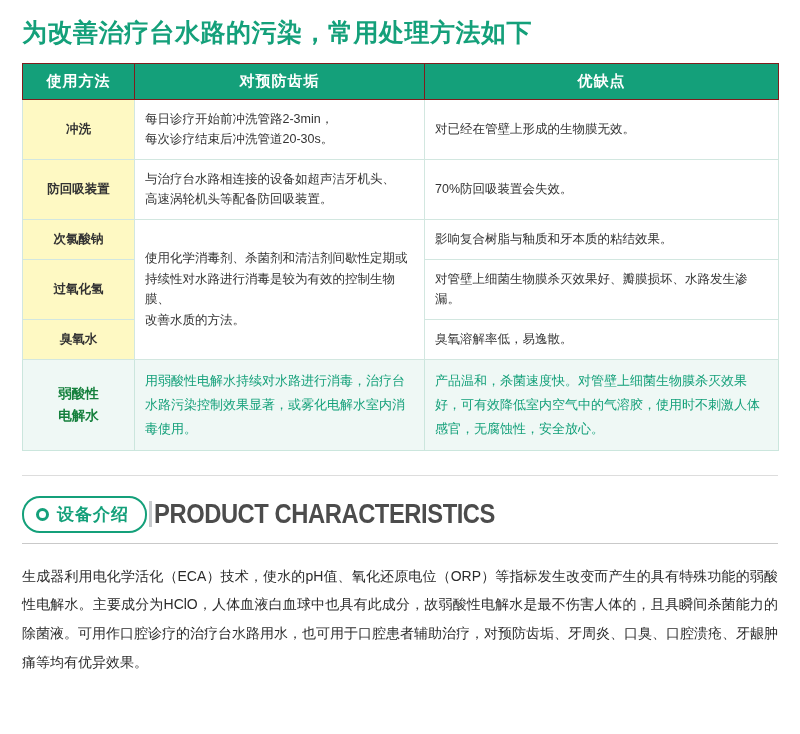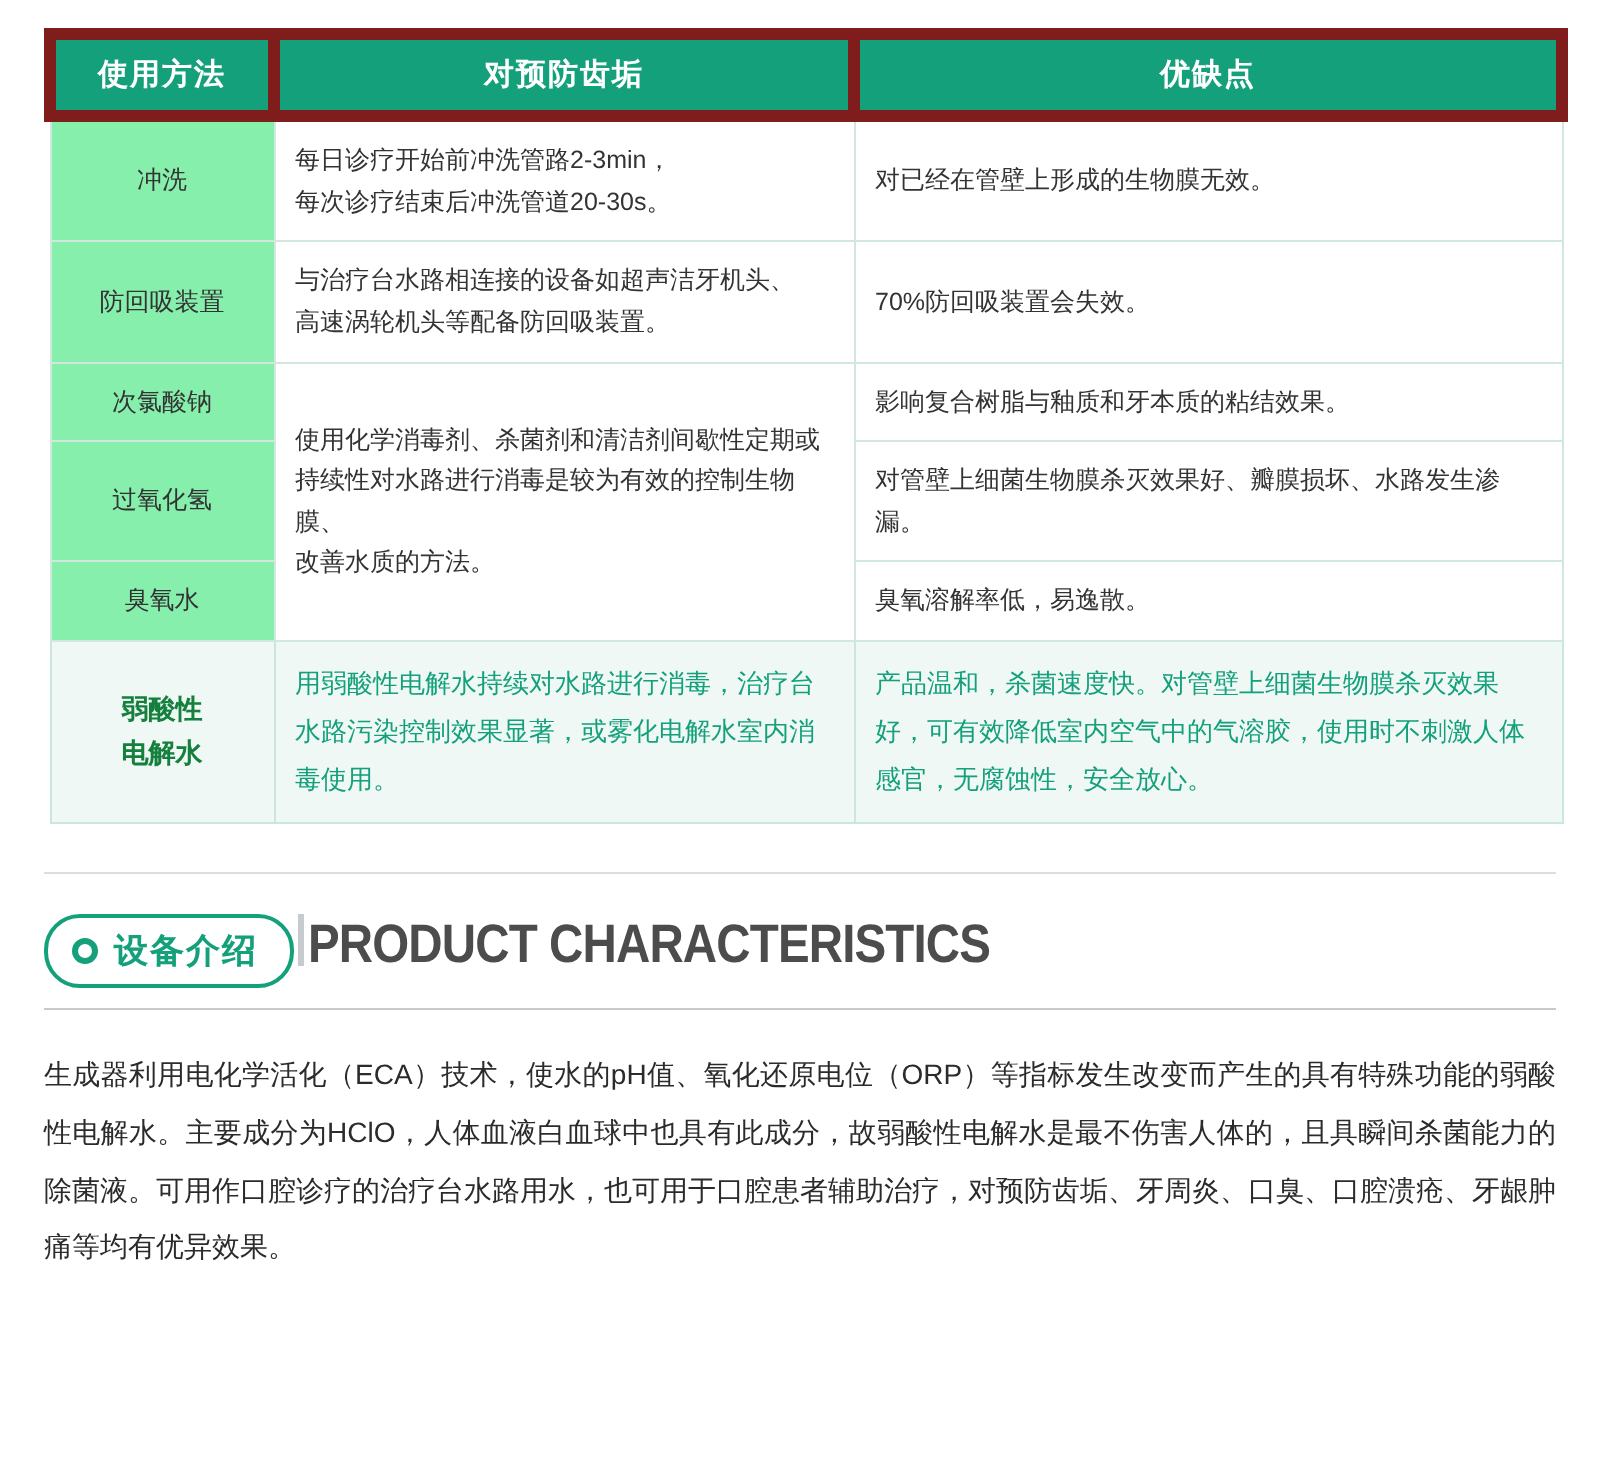--- a/index.html
+++ b/index.html
@@ -38,37 +38,37 @@
   table.main col.c1 { width: 112px; }
   table.main col.c2 { width: 290px; }
   table.main col.c3 { width: 354px; }
   table.main thead th {
     background: #14a07a;
     color: #ffffff;
     font-size: 15px;
     font-weight: bold;
     padding: 8px 4px;
     text-align: center;
-    border: 6px solid #7f1d1d;
+    border: 1px solid #7f1d1d;
     letter-spacing: 1px;
   }
   table.main td {
     border: 1px solid #d2e7e0;
     font-size: 12.5px;
     color: #333333;
     line-height: 1.65;
     vertical-align: middle;
     padding: 9px 10px;
   }
   td.method {
     text-align: center;
-    font-weight: normal;
+    font-weight: bold;
     color: #333333;
     font-size: 13px;
-    background: #86efac;
+    background: #fef9c3;
   }
   td.steps, td.pros {
     text-align: left;
   }
   tr.hl td {
     background: #eff8f5;
     border-color: #cbe6dd;
   }
   tr.hl td.method {
     color: #15803d;
@@ -80,20 +80,21 @@
     color: #14a07a;
     font-size: 13px;
     line-height: 1.85;
   }
   .divider {
     margin: 24px 22px 0 22px;
     border-top: 1px solid #dddddd;
   }
   .section-head {
     display: flex;
+    align-items: center;
     margin: 20px 22px 0 22px;
     gap: 2px;
   }
   .badge {
     display: flex;
     align-items: center;
     gap: 8px;
     border: 2px solid #14a07a;
     border-radius: 18px;
     padding: 5px 16px 5px 12px;
@@ -137,20 +138,21 @@
     color: #2b2b2b;
     line-height: 2.05;
     text-align: justify;
   }
 </style>
 </head>
 <body>
 
 <div class="page">
 
+  <div class="headline">为改善治疗台水路的污染，常用处理方法如下</div>
 
   <div class="table-wrap">
     <table class="main">
       <colgroup>
           <col class="c1">
           <col class="c2">
           <col class="c3">
         </colgroup>
       <thead>
         <tr>

